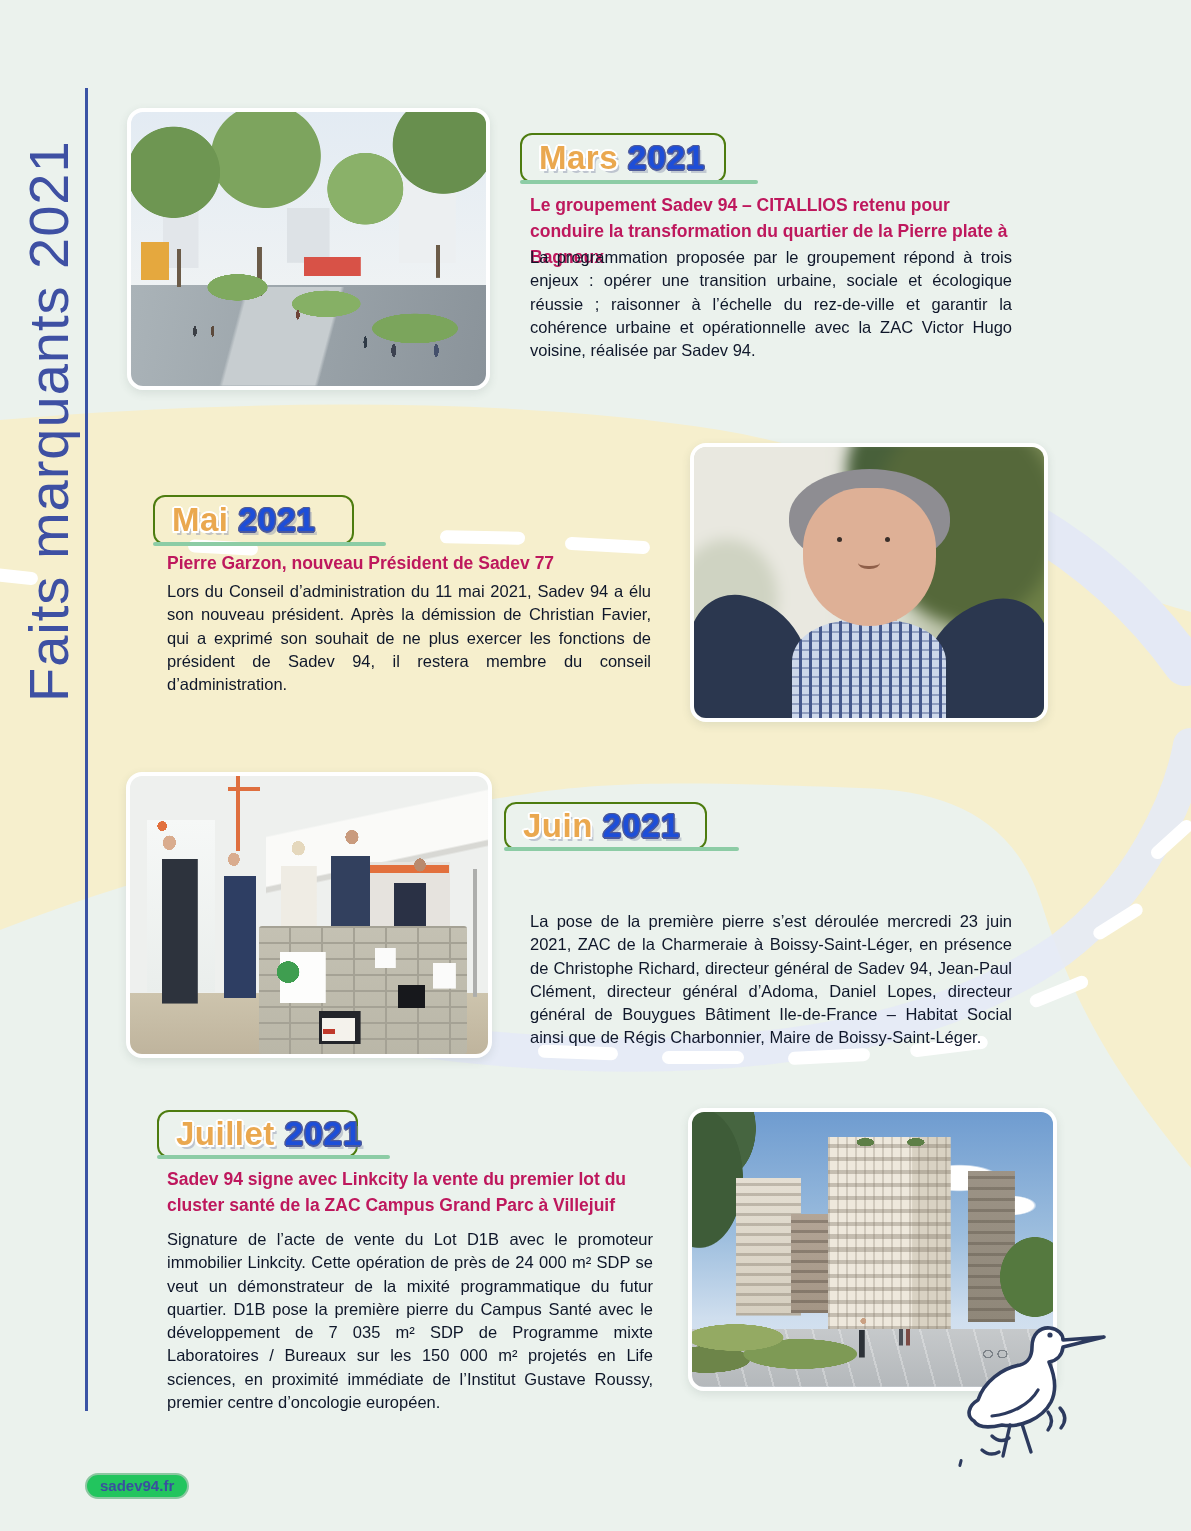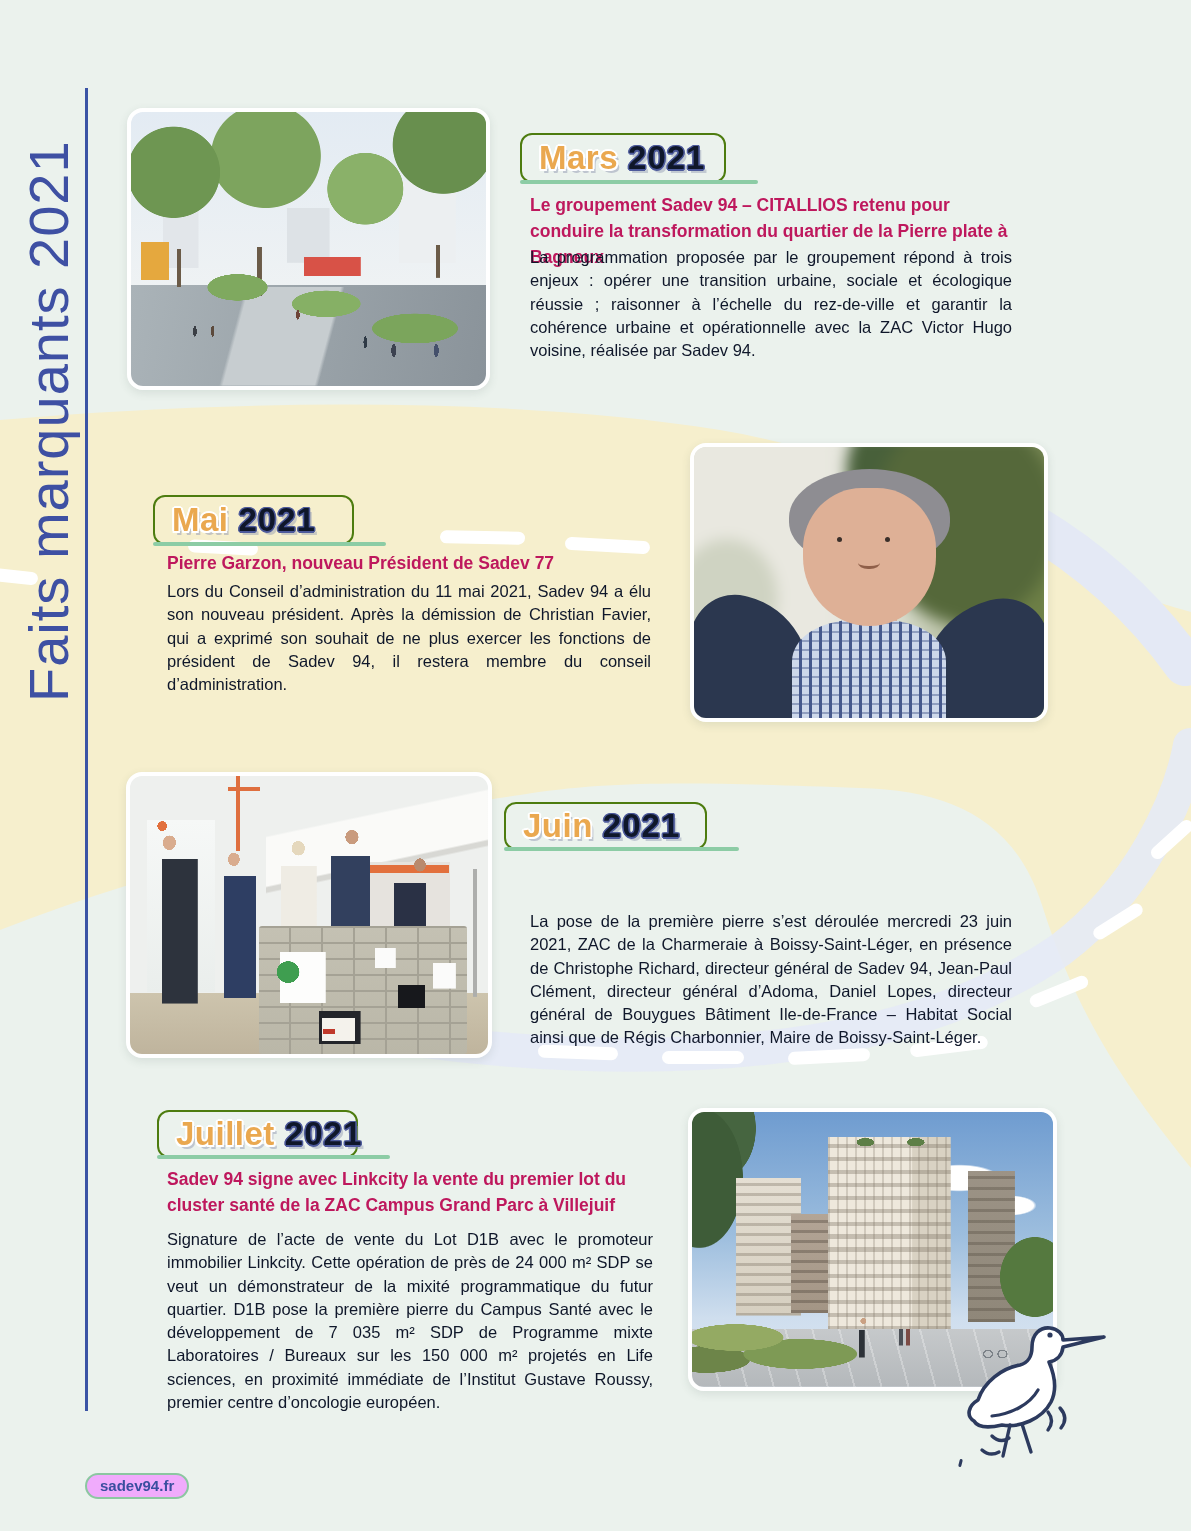--- a/index.html
+++ b/index.html
@@ -14,21 +14,21 @@
           transform:rotate(-90deg);transform-origin:0 0;
           font-size:56px;font-weight:500;letter-spacing:1px;color:#3e50a3;white-space:nowrap;}
   
   .month-box{position:absolute;border:2px solid #4d7c0f;border-radius:12px;
              display:flex;align-items:center;padding-left:17px;gap:10px;background:transparent;}
   .month-box::after{content:"";position:absolute;left:-2px;bottom:-3px;height:4px;
                     width:calc(100% + 36px);background:#8ccca5;border-radius:3px;}
   .month-word{font-size:33px;font-weight:800;color:#eaa84f;letter-spacing:.5px;
     text-shadow:-2px 0 #fff,2px 0 #fff,0 -2px #fff,0 2px #fff,-1.5px -1.5px #fff,
       1.5px 1.5px #fff,1.5px -1.5px #fff,-1.5px 1.5px #fff,3px 4px 0 rgba(145,152,178,.5);}
-  .month-year{font-size:33px;font-weight:800;color:#0f172a;letter-spacing:1px;
+  .month-year{font-size:33px;font-weight:800;color:#1d4ed8;letter-spacing:1px;
     text-shadow:-1.5px 0 #4d5a9b,1.5px 0 #4d5a9b,0 -1.5px #4d5a9b,0 1.5px #4d5a9b,
       -1px -1px #4d5a9b,1px 1px #4d5a9b,1px -1px #4d5a9b,-1px 1px #4d5a9b,
       3px 4px 0 rgba(145,152,178,.45);}
   .sub{position:absolute;margin:0;font-size:17.5px;line-height:26px;font-weight:700;color:#be185d;}
   .bodytxt{position:absolute;margin:0;font-size:16.5px;line-height:23.3px;color:#0f172a;
            text-align:justify;}
   
   .photo{position:absolute;border:4px solid #ffffff;border-radius:16px;box-sizing:border-box;
          overflow:hidden;box-shadow:0 3px 10px rgba(60,80,70,.12);}
   .ph1{left:127px;top:108px;width:363px;height:282px;
@@ -143,21 +143,21 @@
       repeating-linear-gradient(0deg, rgba(120,110,95,.35) 0 3px, transparent 3px 10px) 15% 48%/18% 50% no-repeat,
       linear-gradient(#e5dfd3,#d6cfc0) 15% 48%/18% 50% no-repeat,
       radial-gradient(20% 42% at 2% 24%, #3e5c38 60%, transparent 61%),
       radial-gradient(16% 30% at 8% 6%, #466540 60%, transparent 61%),
       radial-gradient(18% 8% at 74% 24%, #ffffff 55%, transparent 62%),
       radial-gradient(12% 6% at 88% 34%, #ffffff 55%, transparent 62%),
       radial-gradient(10% 5% at 60% 40%, rgba(255,255,255,.9) 55%, transparent 62%),
       linear-gradient(180deg,#6f9cd0,#9dbede 45%,#cfdeee 75%,#dfe8f2);}
   
   .badge{position:absolute;left:85px;top:1473px;padding:2px 13px 3px;border:2px solid #8cc7a1;
-         border-radius:13px;background:#f0abfc;font-size:15px;font-weight:700;color:#3a4f9f;}
+         border-radius:13px;background:#22c55e;font-size:15px;font-weight:700;color:#3a4f9f;}
   .bird{position:absolute;left:962px;top:1318px;}
   .tick{position:absolute;left:959px;top:1459px;width:3px;height:8px;border-radius:2px;
         background:#2c3a5e;transform:rotate(14deg);}
 </style>
 </head>
 <body>
 
 <div class="page">
 
   <svg class="bg-svg" viewBox="0 0 1191 1531">

